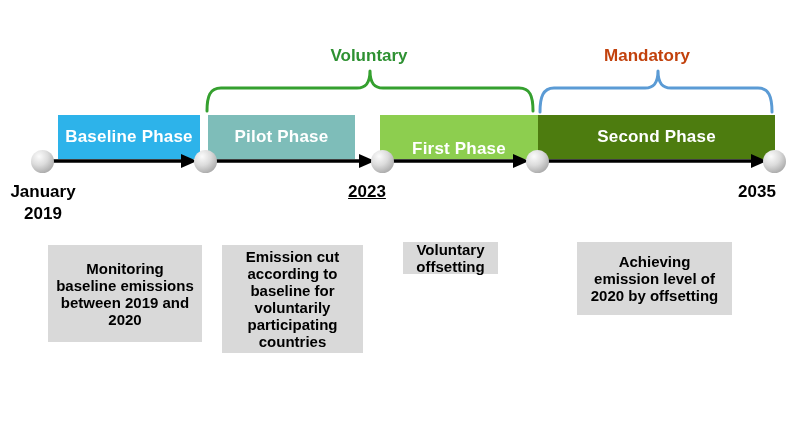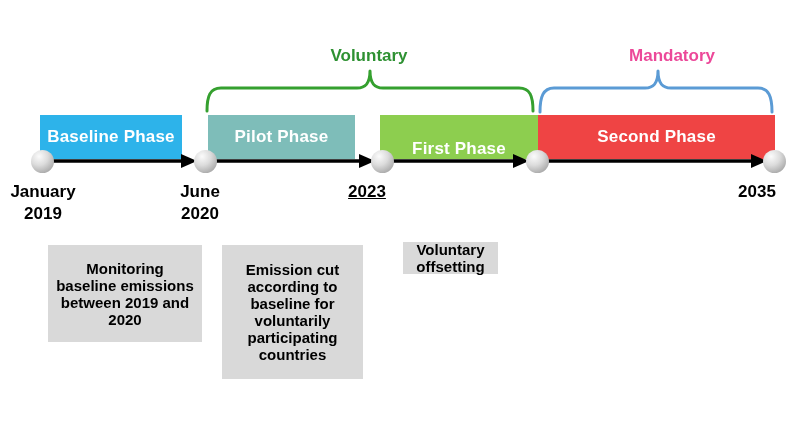--- a/index.html
+++ b/index.html
@@ -7,24 +7,24 @@
     position:relative;width:799px;height:421px;background:#ffffff;
     font-family:"Liberation Sans",sans-serif;overflow:hidden;
   }
   
   .phase{
     position:absolute;top:115px;height:44px;
     display:flex;align-items:center;justify-content:center;
     color:#ffffff;font-weight:bold;font-size:17px;letter-spacing:.2px;
     z-index:1;
   }
-  .phase-baseline{left:40px;width:142px;background:#2DB3EA;}
+  .phase-baseline{left:58px;width:142px;background:#2DB3EA;}
   .phase-pilot{left:208px;width:147px;background:#7EBDB9;}
   .phase-first{left:380px;width:158px;background:#8DCE4F;align-items:flex-end;}
-  .phase-second{left:538px;width:237px;background:#ef4444;}
+  .phase-second{left:538px;width:237px;background:#4d7c0f;}
   
   .overlay{position:absolute;left:0;top:0;z-index:2;pointer-events:none;}
   
   .sphere{
     position:absolute;width:23px;height:23px;border-radius:50%;z-index:3;
     background:radial-gradient(circle at 35% 28%, #fbfbfb 0%, #dcdcdc 40%, #ababab 78%, #8d8d8d 100%);
   }
   .sphere-0{left:31px;top:150px;}
   .sphere-1{left:194px;top:150px;}
   .sphere-2{left:371px;top:150px;}
@@ -39,30 +39,30 @@
   .ml-1{left:135px;}
   .ml-2{left:302px;text-decoration:underline;}
   .ml-3{left:441px;}
   .ml-4{left:692px;}
   
   .bracket-label{
     position:absolute;top:46px;width:170px;text-align:center;
     font-weight:bold;font-size:17px;z-index:4;
   }
   .bl-voluntary{left:284px;color:#2E9132;}
-  .bl-mandatory{left:587px;color:#ec4899;}
+  .bl-mandatory{left:562px;color:#c2410c;}
   
   .note{
     position:absolute;background:#D9D9D9;color:#000;
     font-weight:bold;font-size:15px;line-height:17px;text-align:center;
     display:flex;align-items:center;justify-content:center;
     padding:6px 8px;box-sizing:border-box;z-index:1;
   }
   .note-0{left:48px;top:245px;width:154px;height:97px;}
-  .note-1{left:222px;top:245px;width:141px;height:134px;text-align:center;}
+  .note-1{left:222px;top:245px;width:141px;height:108px;text-align:center;}
   .note-2{left:403px;top:242px;width:95px;height:32px;}
   .note-3{left:577px;top:242px;width:155px;height:73px;}
 </style>
 </head>
 <body>
 
 <div class="canvas">
 
   <div class="bracket-label bl-voluntary">Voluntary</div>
   <div class="bracket-label bl-mandatory">Mandatory</div>
@@ -101,34 +101,33 @@
   <div class="sphere sphere-0"></div>
   <div class="sphere sphere-1"></div>
   <div class="sphere sphere-2"></div>
   <div class="sphere sphere-3"></div>
   <div class="sphere sphere-4"></div>
 
   <div class="milestone-label ml-0">
     <div>January</div>
     <div>2019</div>
   </div>
-  <div class="milestone-label ml-1">
-    <div>June</div>
-    <div>2020</div>
-  </div>
   <div class="milestone-label ml-2">
     <div>2023</div>
   </div>
   <div class="milestone-label ml-4">
     <div>2035</div>
   </div>
 
   <div class="note note-0">
     <span>Monitoring baseline emissions between 2019 and 2020</span>
   </div>
   <div class="note note-1">
     <span>Emission cut according to baseline for voluntarily participating countries</span>
   </div>
   <div class="note note-2">
     <span>Voluntary offsetting</span>
   </div>
+  <div class="note note-3">
+    <span>Achieving emission level of 2020 by offsetting</span>
+  </div>
 
 </div>
 
 </body></html>

